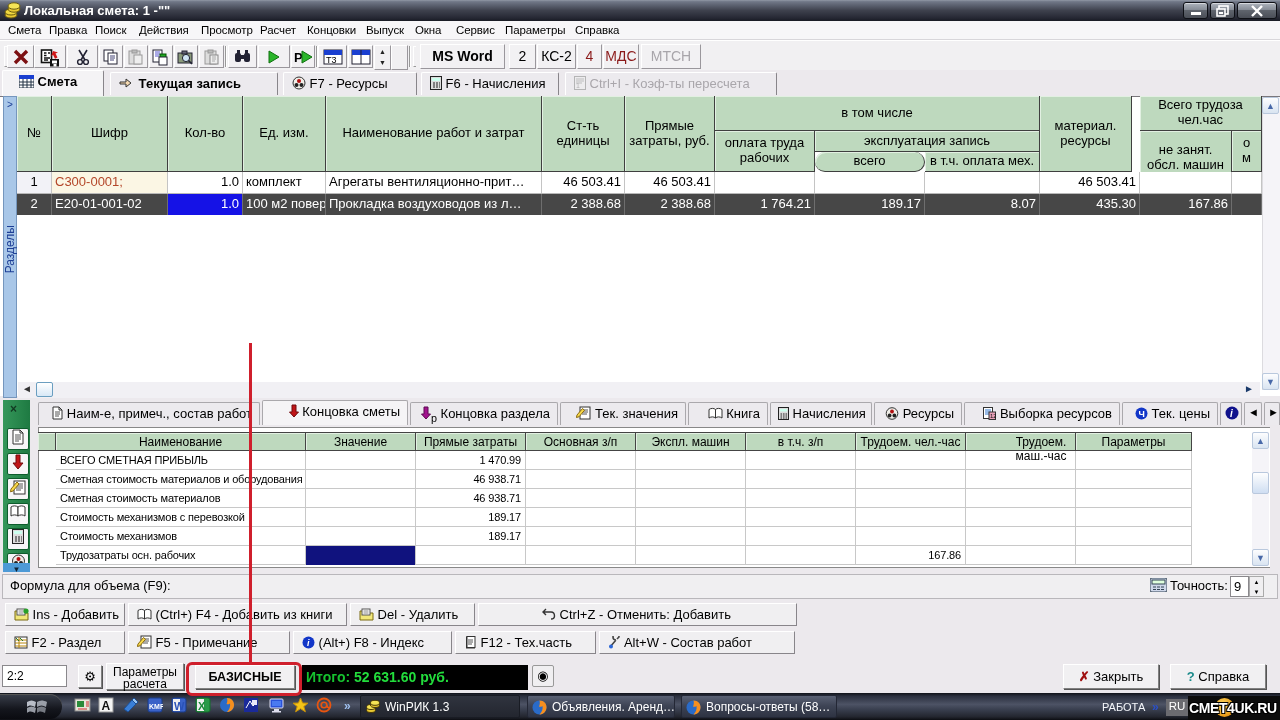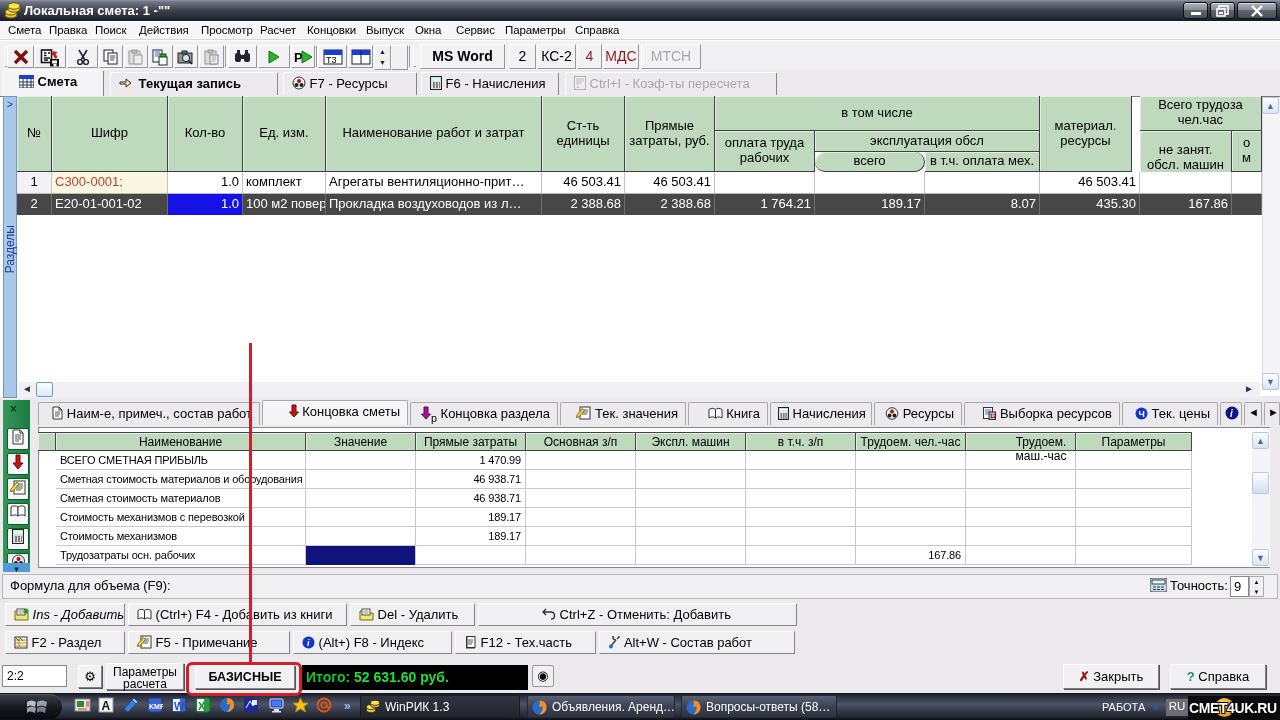--- a/index.html
+++ b/index.html
@@ -219,21 +219,21 @@
 <div id="hdr">
     <div class="hcell" style="left: 17px; top: 96px; width: 35px; height: 76px;">№</div>
     <div class="hcell" style="left: 52px; top: 96px; width: 116px; height: 76px;">Шифр</div>
     <div class="hcell" style="left: 168px; top: 96px; width: 75px; height: 76px;">Кол-во</div>
     <div class="hcell" style="left: 243px; top: 96px; width: 83px; height: 76px;">Ед. изм.</div>
     <div class="hcell" style="left: 326px; top: 96px; width: 216px; height: 76px;">Наименование работ и затрат</div>
     <div class="hcell" style="left: 542px; top: 96px; width: 83px; height: 76px;">Ст-ть<br>единицы</div>
     <div class="hcell" style="left: 625px; top: 96px; width: 90px; height: 76px;">Прямые<br>затраты, руб.</div>
     <div class="hcell" style="left: 715px; top: 96px; width: 325px; height: 35px;">в том числе</div>
     <div class="hcell" style="left: 715px; top: 131px; width: 100px; height: 41px;">оплата труда<br>рабочих</div>
-    <div class="hcell" style="left: 815px; top: 131px; width: 225px; height: 21px;">эксплуатация обсл</div>
+    <div class="hcell" style="left: 815px; top: 131px; width: 225px; height: 21px;">эксплуатация запись</div>
     <div class="hcell" style="left: 815px; top: 152px; width: 110px; height: 20px; border-radius: 10px;">всего</div>
     <div class="hcell" style="left: 925px; top: 152px; width: 115px; height: 20px;">в т.ч. оплата мех.</div>
     <div class="hcell" style="left: 1040px; top: 96px; width: 92px; height: 76px;">материал.<br>ресурсы</div>
     <div class="hcell" style="left: 1140px; top: 96px; width: 122px; height: 35px;">Всего трудоза<br>чел.час</div>
     <div class="hcell" style="left: 1140px; top: 131px; width: 92px; height: 54px;">не занят.<br>обсл. машин</div>
     <div class="hcell" style="left: 1232px; top: 131px; width: 30px; height: 41px;">о<br>м</div>
   </div>
 <div id="row1">
     <div class="dcell " style="left: 0px; top: 0px; width: 35px; height: 100%;;text-align:center;background:#f2f2f7">1</div>
     <div class="dcell " style="left: 35px; top: 0px; width: 116px; height: 100%;;background:#fbf6e4;color:#b4472a">С300-0001;</div>
@@ -449,21 +449,21 @@
         <rect x="0" y="0" width="17" height="14" rx="2" fill="#cfd8ea" stroke="#345"></rect>
         <rect x="2" y="2" width="13" height="4" fill="#dfffdd" stroke="#345"></rect>
         <path d="M3 9h3M7 9h3M11 9h3M3 11.5h3M7 11.5h3M11 11.5h3" stroke="#345"></path>
       </svg></div>
   <div class="abs" style="left:1170px;top:6px;">Точность:</div>
   <div class="abs" style="left:1230px;top:4px;width:19px;height:21px;background:#fff;border:1px solid #8a888c;padding:2px 3px;">9</div>
   <div class="abs" style="left:1249px;top:4px;width:15px;height:21px;background:#f0eff1;border:1px solid #aaa;font-size:6px;text-align:center;line-height:10px;">▲<br>▼</div>
 </div>
 
 <div id="btnrow1">
-    <div class="fbtn" style="left: 5px; width: 120px; top: 603px; font-style: italic;"><svg width="15" height="13" viewBox="0 0 15 13" style="vertical-align:-2px">
+    <div class="fbtn" style="left: 5px; width: 120px; top: 603px;"><svg width="15" height="13" viewBox="0 0 15 13" style="vertical-align:-2px">
         <path d="M1 3 h5 l1.5 2 h6.5 v7 h-13 z" fill="#f2e87a" stroke="#7a6a10"></path>
         <rect x="3" y="1" width="8" height="6" fill="#fff" stroke="#555"></rect>
         <path d="M4.5 3h5M4.5 5h5" stroke="#888"></path>
         <circle cx="12" cy="3" r="2.6" fill="#2aa02a"></circle>
       </svg> Ins - Добавить</div>
     <div class="fbtn" style="left: 128px; width: 219px; top: 603px;"><svg width="15" height="13" viewBox="0 0 15 13" style="vertical-align:-2px">
         <path d="M1 2.5 C3 1 6 1 7.5 2.5 L7.5 11 C6 9.5 3 9.5 1 11 Z" fill="#fff" stroke="#333"></path>
         <path d="M14 2.5 C12 1 9 1 7.5 2.5 L7.5 11 C9 9.5 12 9.5 14 11 Z" fill="#fff" stroke="#333"></path>
       </svg> (Ctrl+) F4 - Добавить из книги</div>
     <div class="fbtn" style="left: 350px; width: 125px; top: 603px;"><svg width="15" height="13" viewBox="0 0 15 13" style="vertical-align:-2px">

